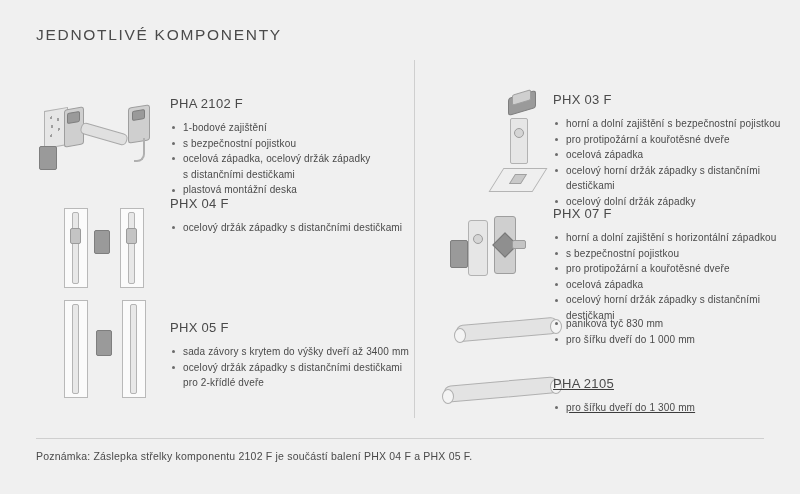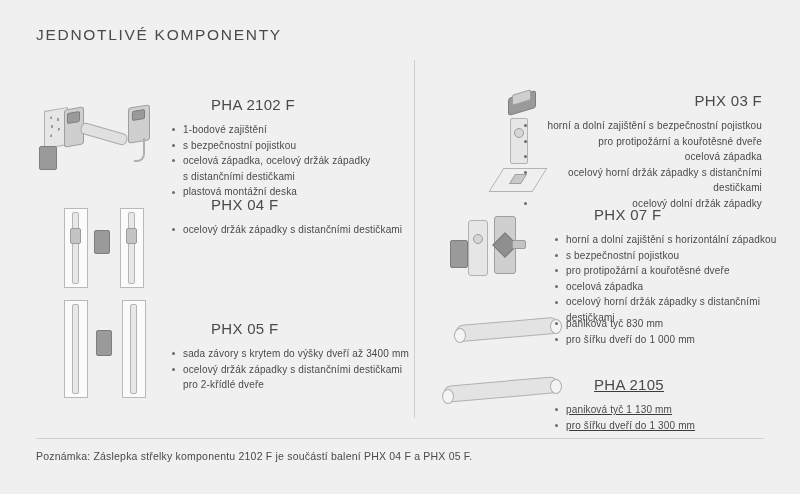--- a/index.html
+++ b/index.html
@@ -50,25 +50,24 @@
     left: 36px;
     top: 450px;
     font-size: 10.5px;
     color: #4a4a4a;
     letter-spacing: 0.2px;
   }
   .block {
     position: absolute;
   }
   .block-title {
-    font-size: 15px;
+    font-size: 13px;
     color: #4a4a4a;
     letter-spacing: 0.3px;
     margin-bottom: 9px;
-    margin-left: 41px;
   }
   ul.bullets {
     list-style: none;
     margin: 0;
     padding: 0;
   }
   ul.bullets li {
     position: relative;
     padding-left: 13px;
     font-size: 10px;
@@ -255,21 +254,21 @@
 
   <div class="block" style="left:170px; top:320px; width:250px;">
     <div class="block-title">PHX 05 F</div>
     <ul class="bullets">
       <li>sada závory s krytem do výšky dveří až 3400 mm</li>
       <li>ocelový držák západky s distančními destičkami</li>
       <li class="cont">pro 2-křídlé dveře</li>
     </ul>
   </div>
 
-  <div class="block" style="left:522px; top:92px; width:240px;text-align:right;">
+  <div class="block" style="left:553px; top:92px; width:240px;">
     <div class="block-title">PHX 03 F</div>
     <ul class="bullets">
       <li>horní a dolní zajištění s bezpečnostní pojistkou</li>
       <li>pro protipožární a kouřotěsné dveře</li>
       <li>ocelová západka</li>
       <li>ocelový horní držák západky s distančními</li>
       <li class="cont">destičkami</li>
       <li>ocelový dolní držák západky</li>
     </ul>
   </div>
@@ -289,20 +288,19 @@
   <div class="block" style="left:553px; top:316px; width:240px;">
     <ul class="bullets">
       <li>paniková tyč 830 mm</li>
       <li>pro šířku dveří do 1 000 mm</li>
     </ul>
   </div>
 
   <div class="block" style="left:553px; top:376px; width:240px;text-decoration:underline;">
     <div class="block-title">PHA 2105</div>
     <ul class="bullets">
-      <li>paniková tyč 1 130 mm</li>
       <li>pro šířku dveří do 1 300 mm</li>
     </ul>
   </div>
 
   <div class="note">Poznámka: Záslepka střelky komponentu 2102 F je součástí balení PHX 04 F a PHX 05 F.</div>
 
 </div>
 
 </body></html>

